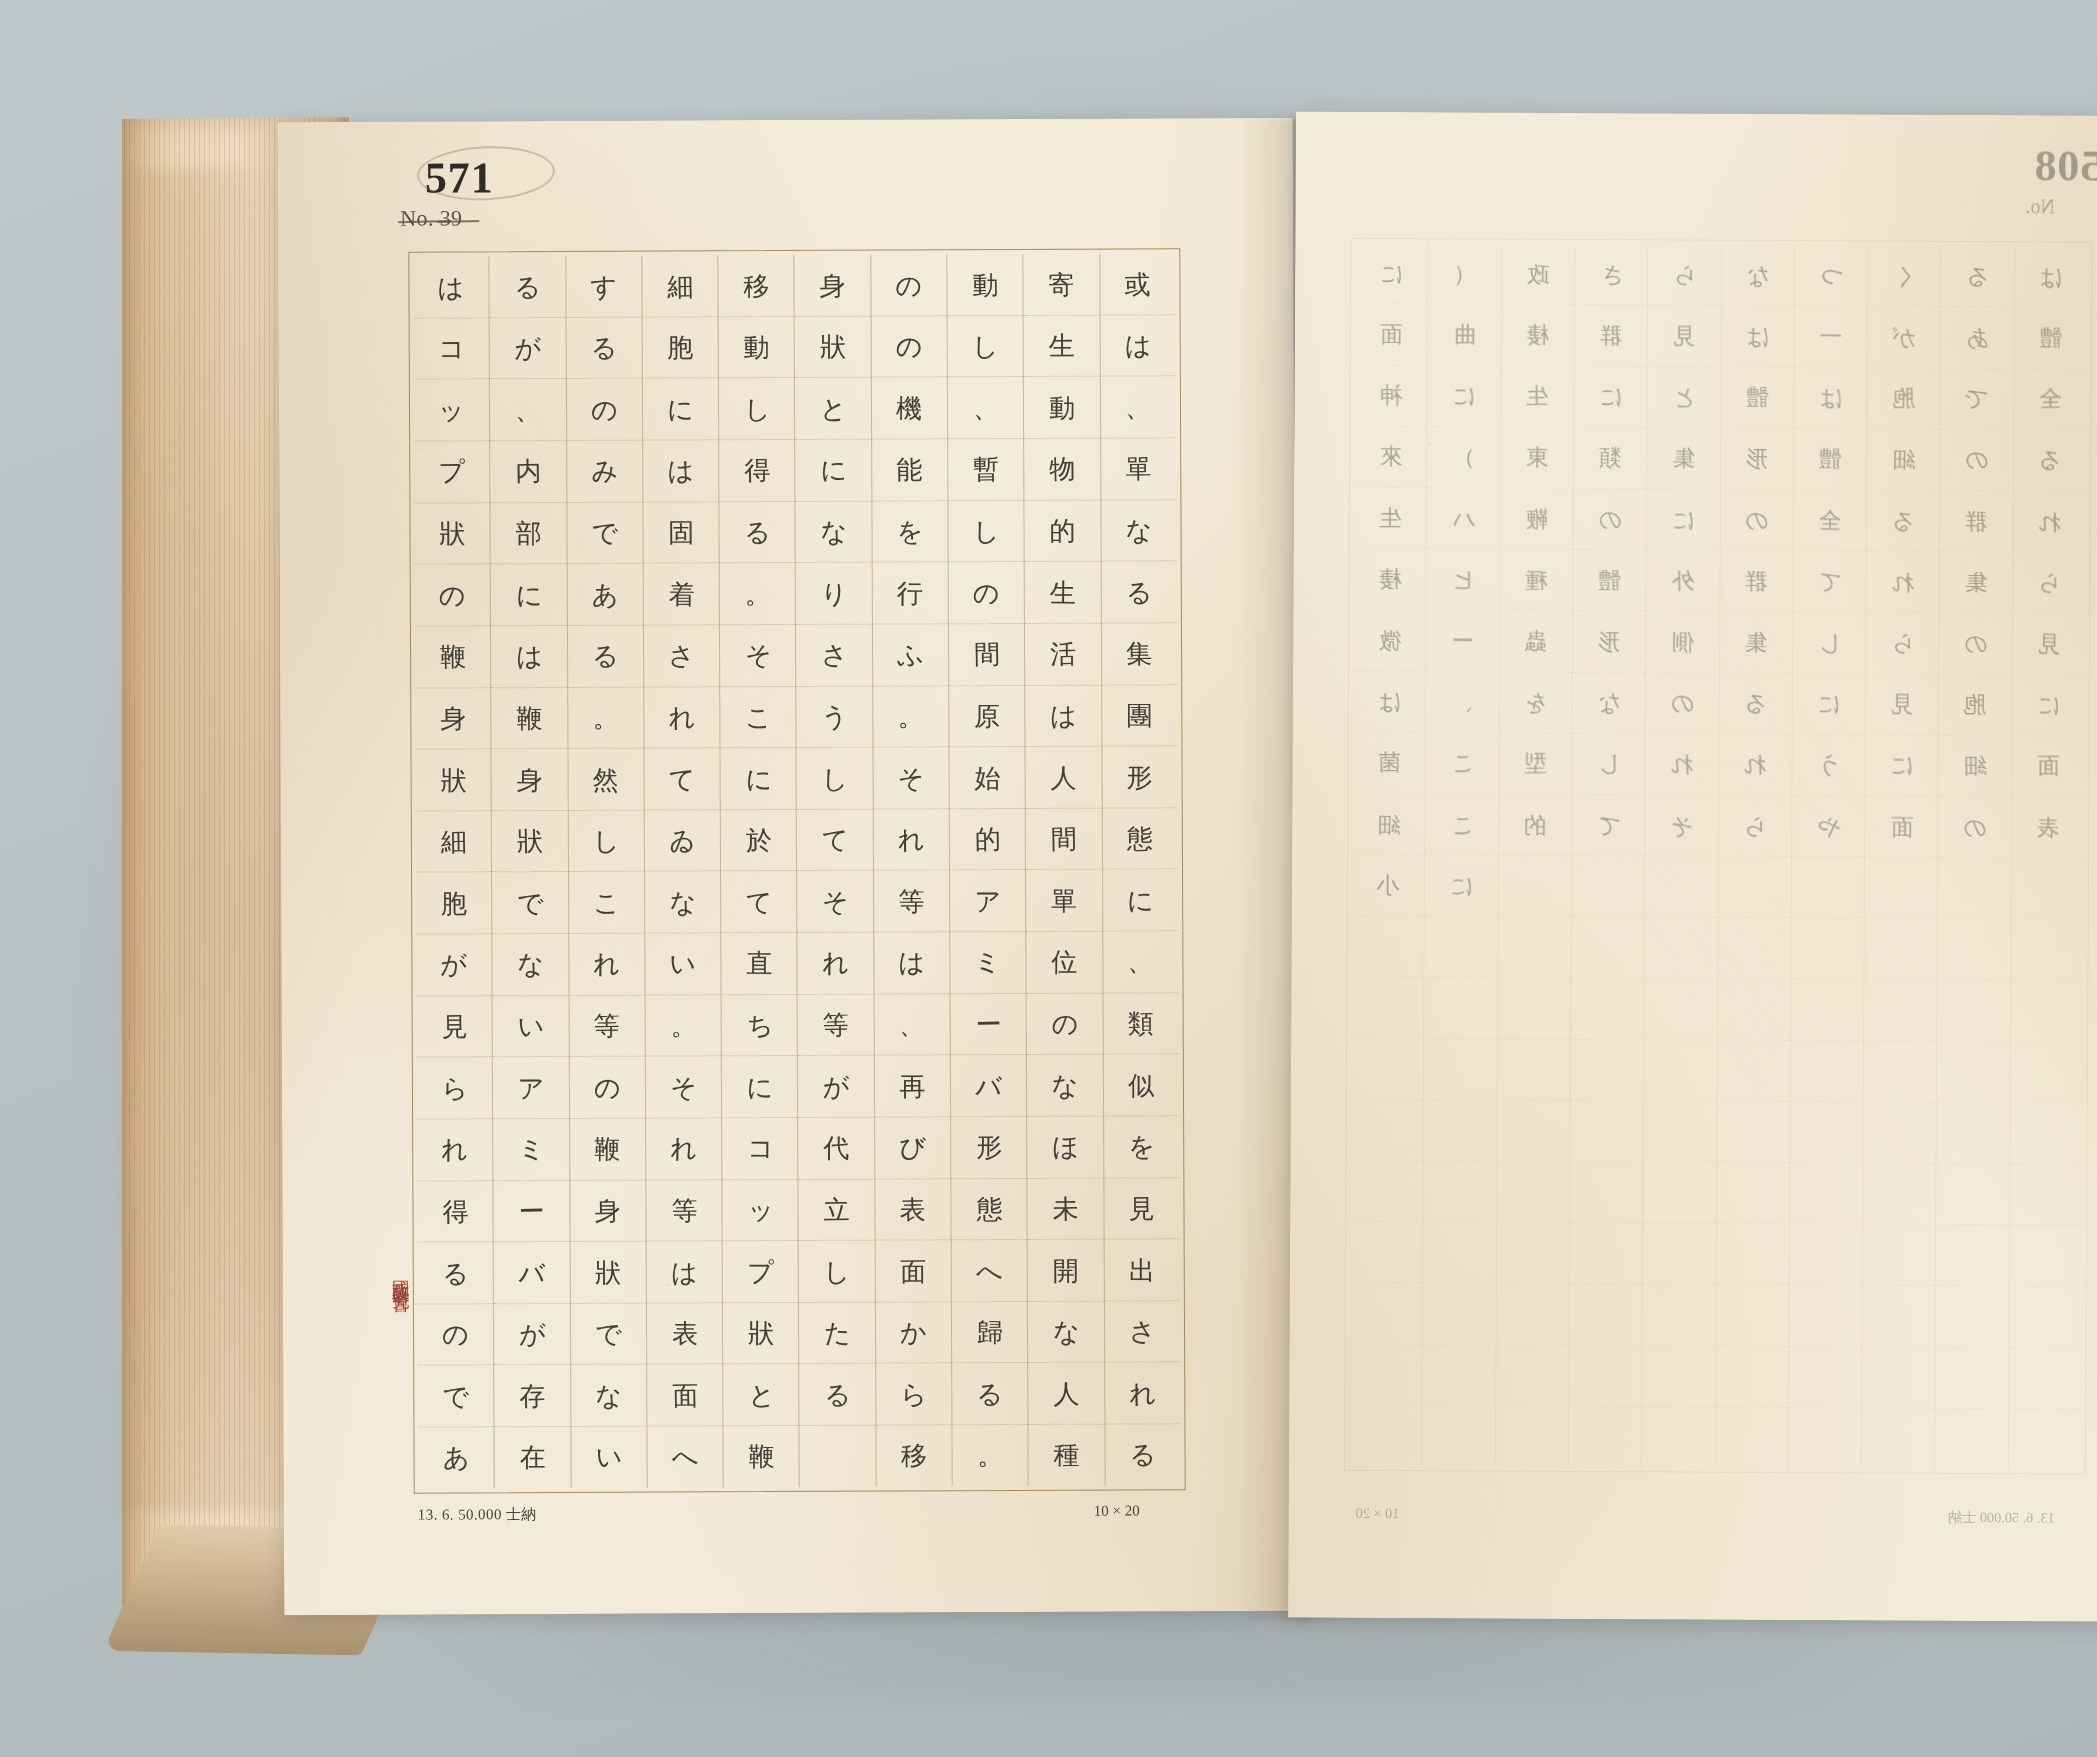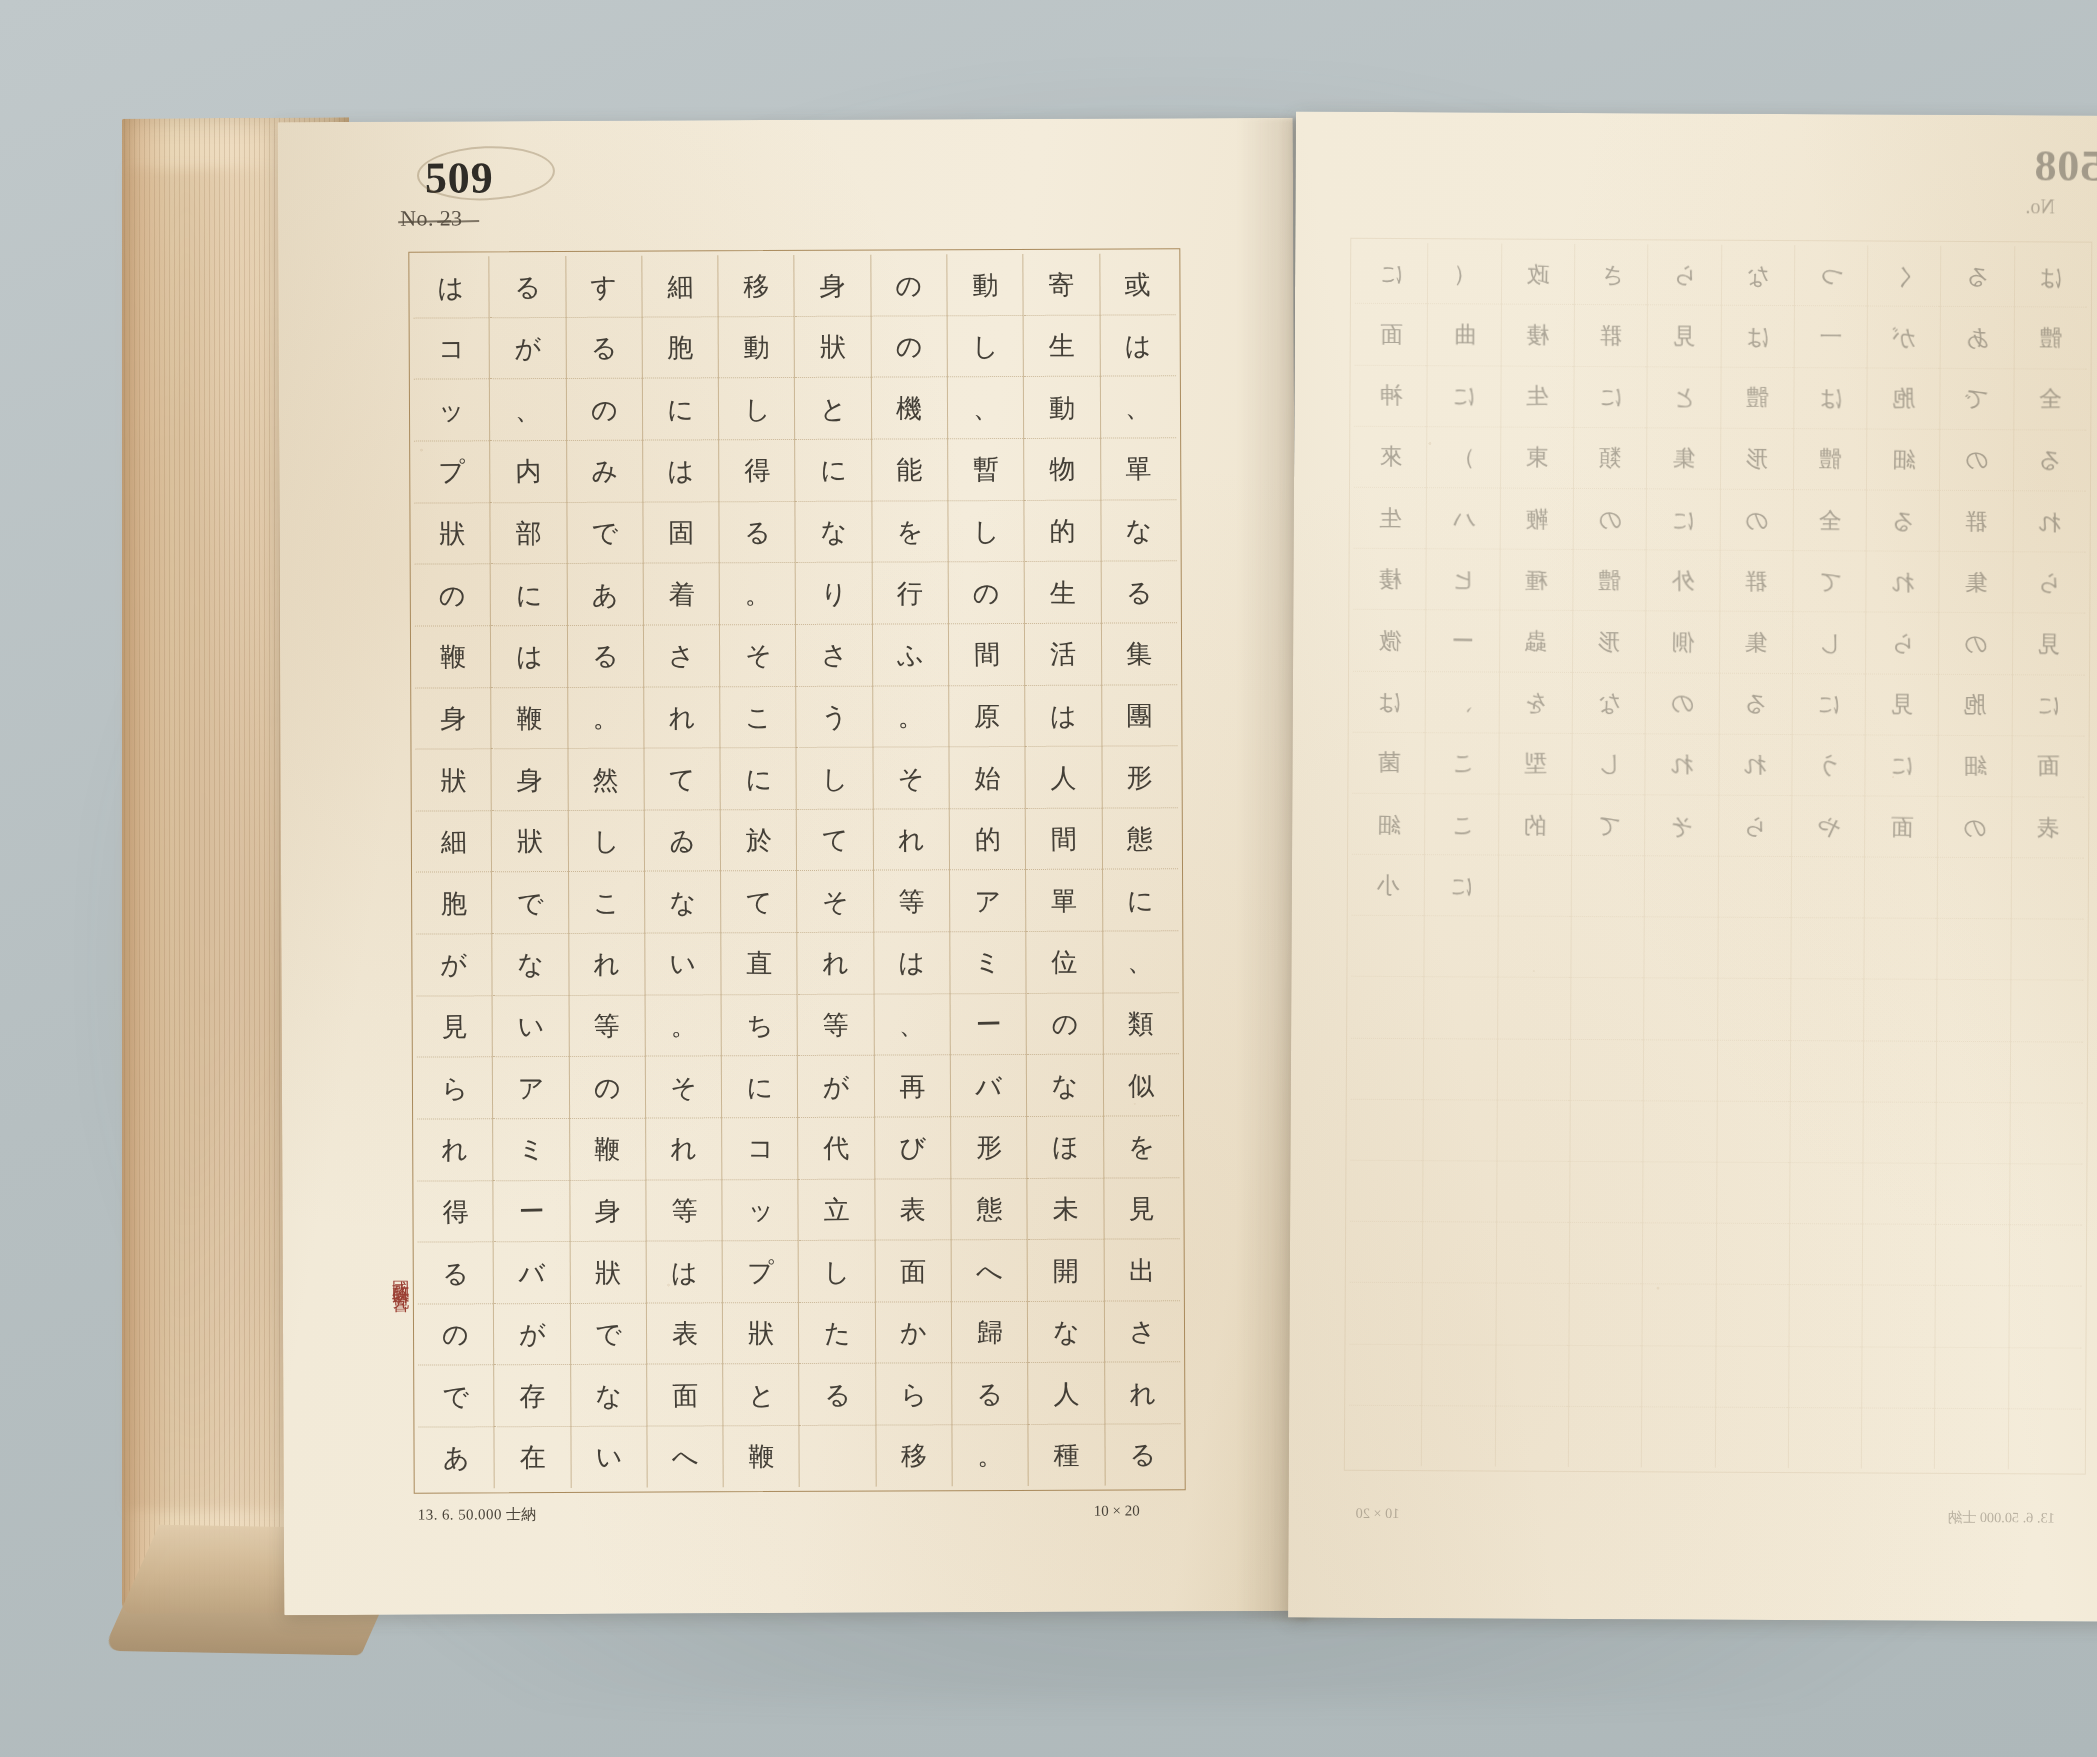--- a/index.html
+++ b/index.html
@@ -311,26 +311,26 @@
       <div class="edge-stain"></div>
     </div>
     <div class="stack-bottom"></div>
 
     <div class="page page-left">
 
       <div class="speckle"></div>
 
       <div class="page-number pg-left-num">
         <span class="stamp-ring"></span>
-        <span>509</span>
+        <span>571</span>
       </div>
 
       <div class="no-line">
         <span class="strike">No.</span>
-        <span class="strike">23</span>
+        <span class="strike">39</span>
       </div>
 
       <div class="mss-frame mss-left">
         <div class="grid-cols" id="grid-left">
             <div class="gcol">
               <div class="gcell">
                 <span class="hw" style="transform: rotate(-0.7deg);">或</span>
               </div>
               <div class="gcell">
                 <span class="hw" style="transform: rotate(0deg);">は</span>

